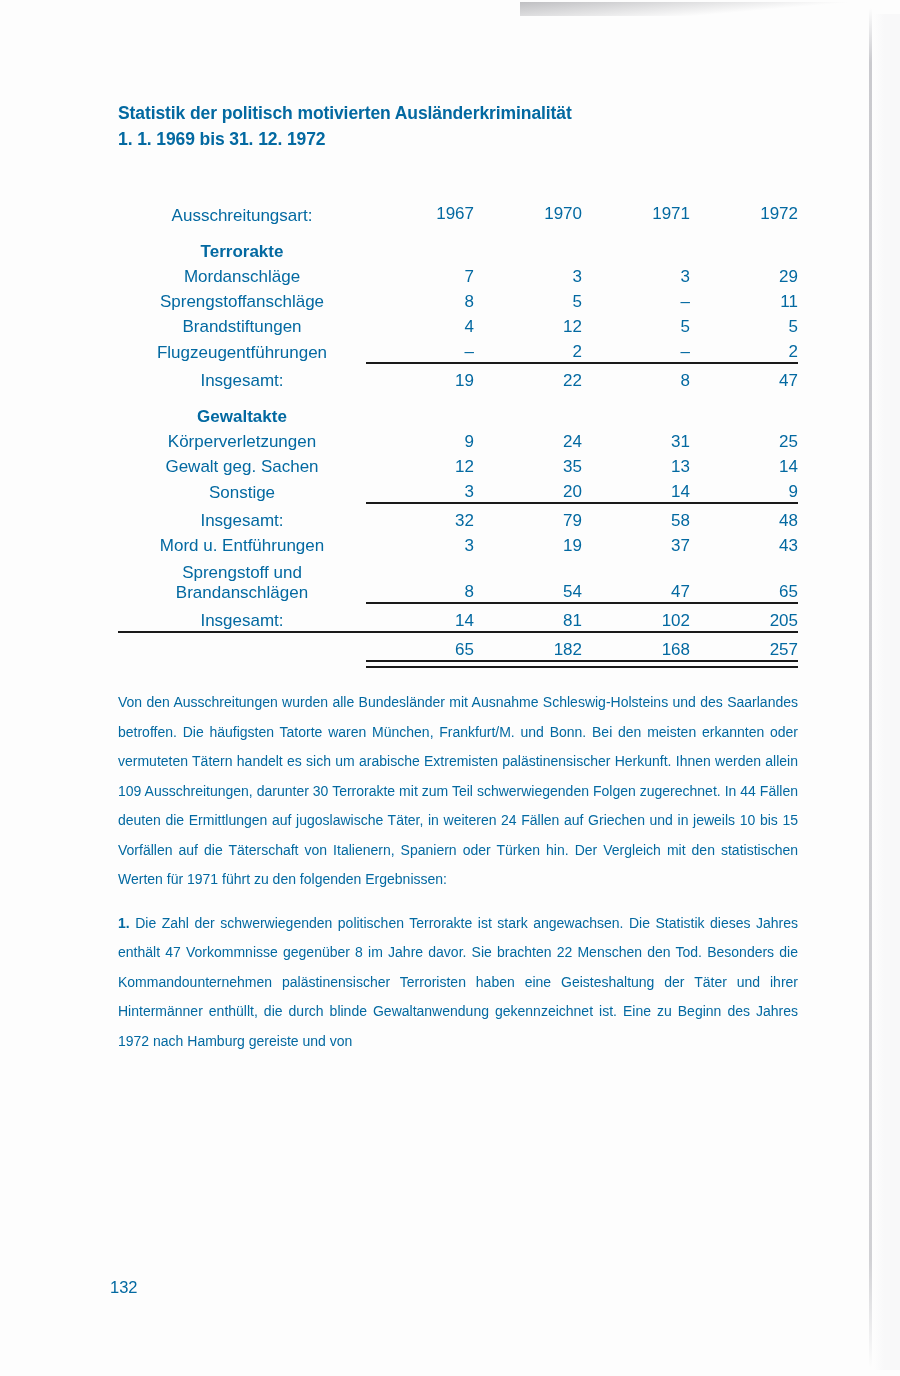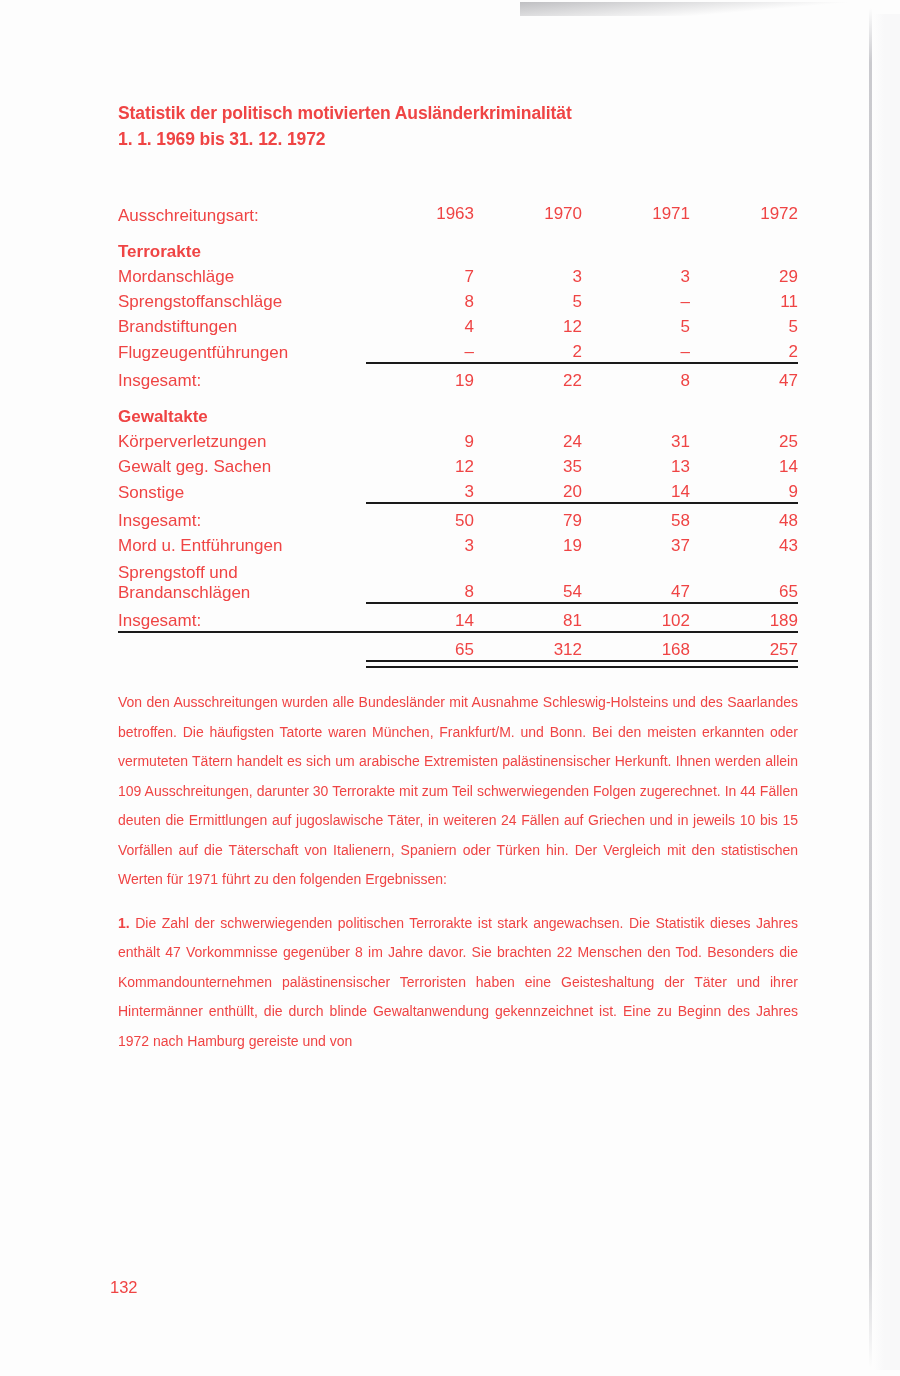--- a/index.html
+++ b/index.html
@@ -6,21 +6,21 @@
     margin: 0;
     padding: 0;
     background: #ffffff;
   }
   .page {
     position: relative;
     width: 900px;
     height: 1376px;
     background: #fdfdfd;
     font-family: "Liberation Sans", sans-serif;
-    color: #ef4444;
+    color: #0369a1;
     overflow: hidden;
   }
   
   .scan-edge-top {
     position: absolute;
     top: 2px; left: 520px;
     width: 380px; height: 14px;
     background: linear-gradient(175deg, rgba(140,140,145,0.55) 0%, rgba(255,255,255,0) 62%);
     pointer-events: none;
   }
@@ -65,21 +65,21 @@
     line-height: 20px;
   }
   .stat-table td, .stat-table th {
     padding: 0;
     vertical-align: bottom;
     font-weight: normal;
     text-align: right;
     white-space: nowrap;
   }
   .stat-table td.lbl, .stat-table th.lbl {
-    text-align: left;
+    text-align: center;
     width: 248px;
   }
   .stat-table td.num, .stat-table th.num {
     width: 108px;
     padding-right: 0px;
   }
   .stat-table th.num { padding-bottom: 2px; }
 
   .r-head td, .r-head th { height: 30px; }
 
@@ -136,21 +136,21 @@
 
     <div class="doc-title">
       <span>Statistik der politisch motivierten Ausländerkriminalität</span>
       <span class="line2">1. 1. 1969 bis 31. 12. 1972</span>
     </div>
 
     <table class="stat-table">
       <tbody>
         <tr class="r-head rule-top rule-head">
           <th class="lbl">Ausschreitungsart:</th>
-          <th class="num">1963</th>
+          <th class="num">1967</th>
           <th class="num">1970</th>
           <th class="num">1971</th>
           <th class="num">1972</th>
         </tr>
 
         <tr class="sec">
           <td class="lbl">Terrorakte</td>
           <td class="num"></td>
             <td class="num"></td>
           <td class="num"></td>
@@ -215,21 +215,21 @@
         </tr>
         <tr class="row">
           <td class="lbl">Sonstige</td>
           <td class="num">3</td>
           <td class="num">20</td>
           <td class="num">14</td>
           <td class="num">9</td>
         </tr>
         <tr class="total rule-sub">
           <td class="lbl">Insgesamt:</td>
-          <td class="num">50</td>
+          <td class="num">32</td>
           <td class="num">79</td>
           <td class="num">58</td>
           <td class="num">48</td>
         </tr>
 
         <tr class="row">
           <td class="lbl">Mord u. Entführungen</td>
           <td class="num">3</td>
           <td class="num">19</td>
           <td class="num">37</td>
@@ -243,27 +243,27 @@
           <td class="num">8</td>
           <td class="num">54</td>
           <td class="num">47</td>
           <td class="num">65</td>
         </tr>
         <tr class="total rule-sub">
           <td class="lbl">Insgesamt:</td>
           <td class="num">14</td>
           <td class="num">81</td>
           <td class="num">102</td>
-          <td class="num">189</td>
+          <td class="num">205</td>
         </tr>
 
         <tr class="grand rule-full">
           <td class="lbl"></td>
           <td class="num">65</td>
-          <td class="num">312</td>
+          <td class="num">182</td>
           <td class="num">168</td>
           <td class="num">257</td>
         </tr>
         <tr class="rule-dbl">
           <td class="lbl"></td>
           <td class="num"></td>
             <td class="num"></td>
           <td class="num"></td>
             <td class="num"></td>
         </tr>

